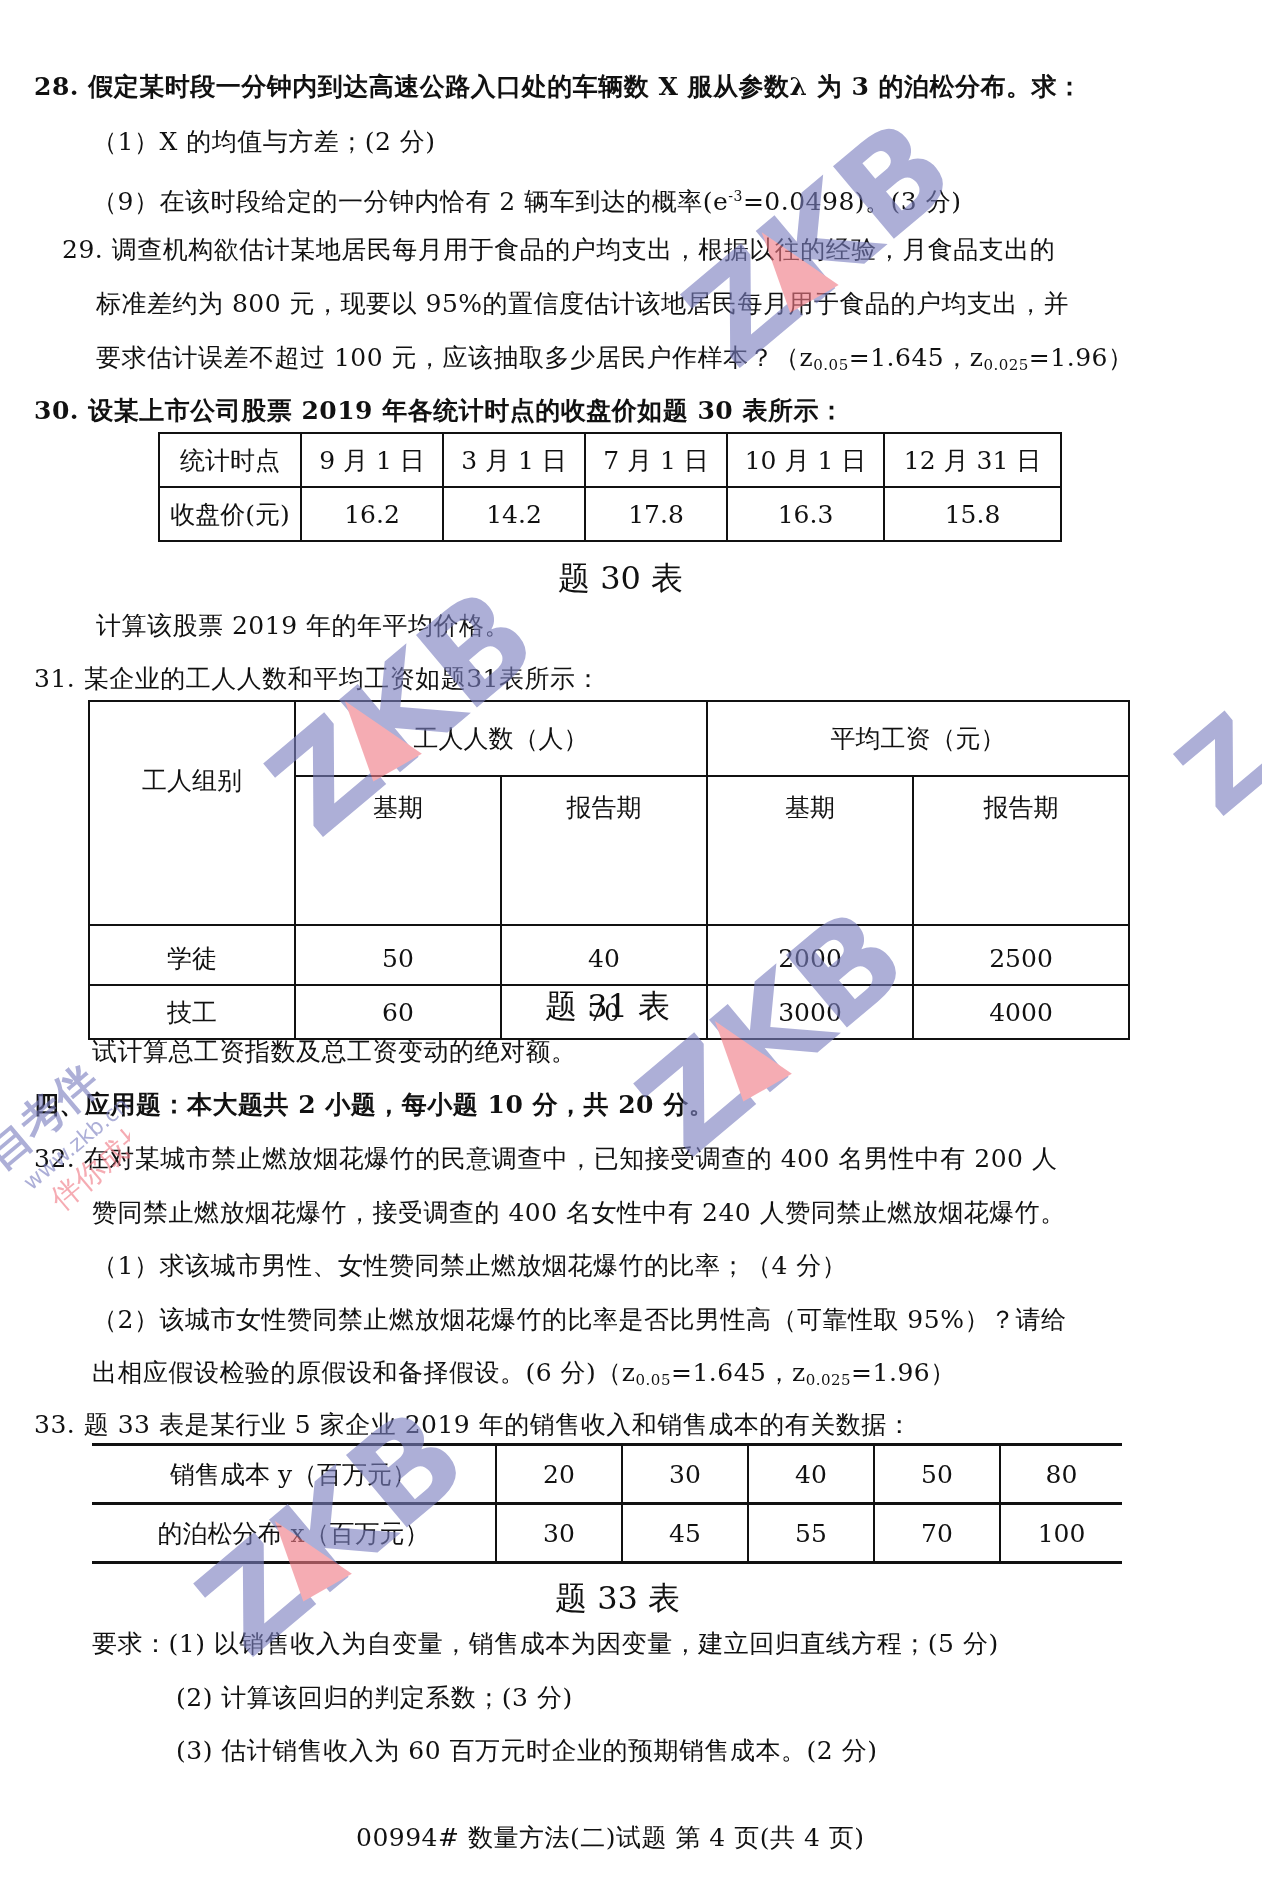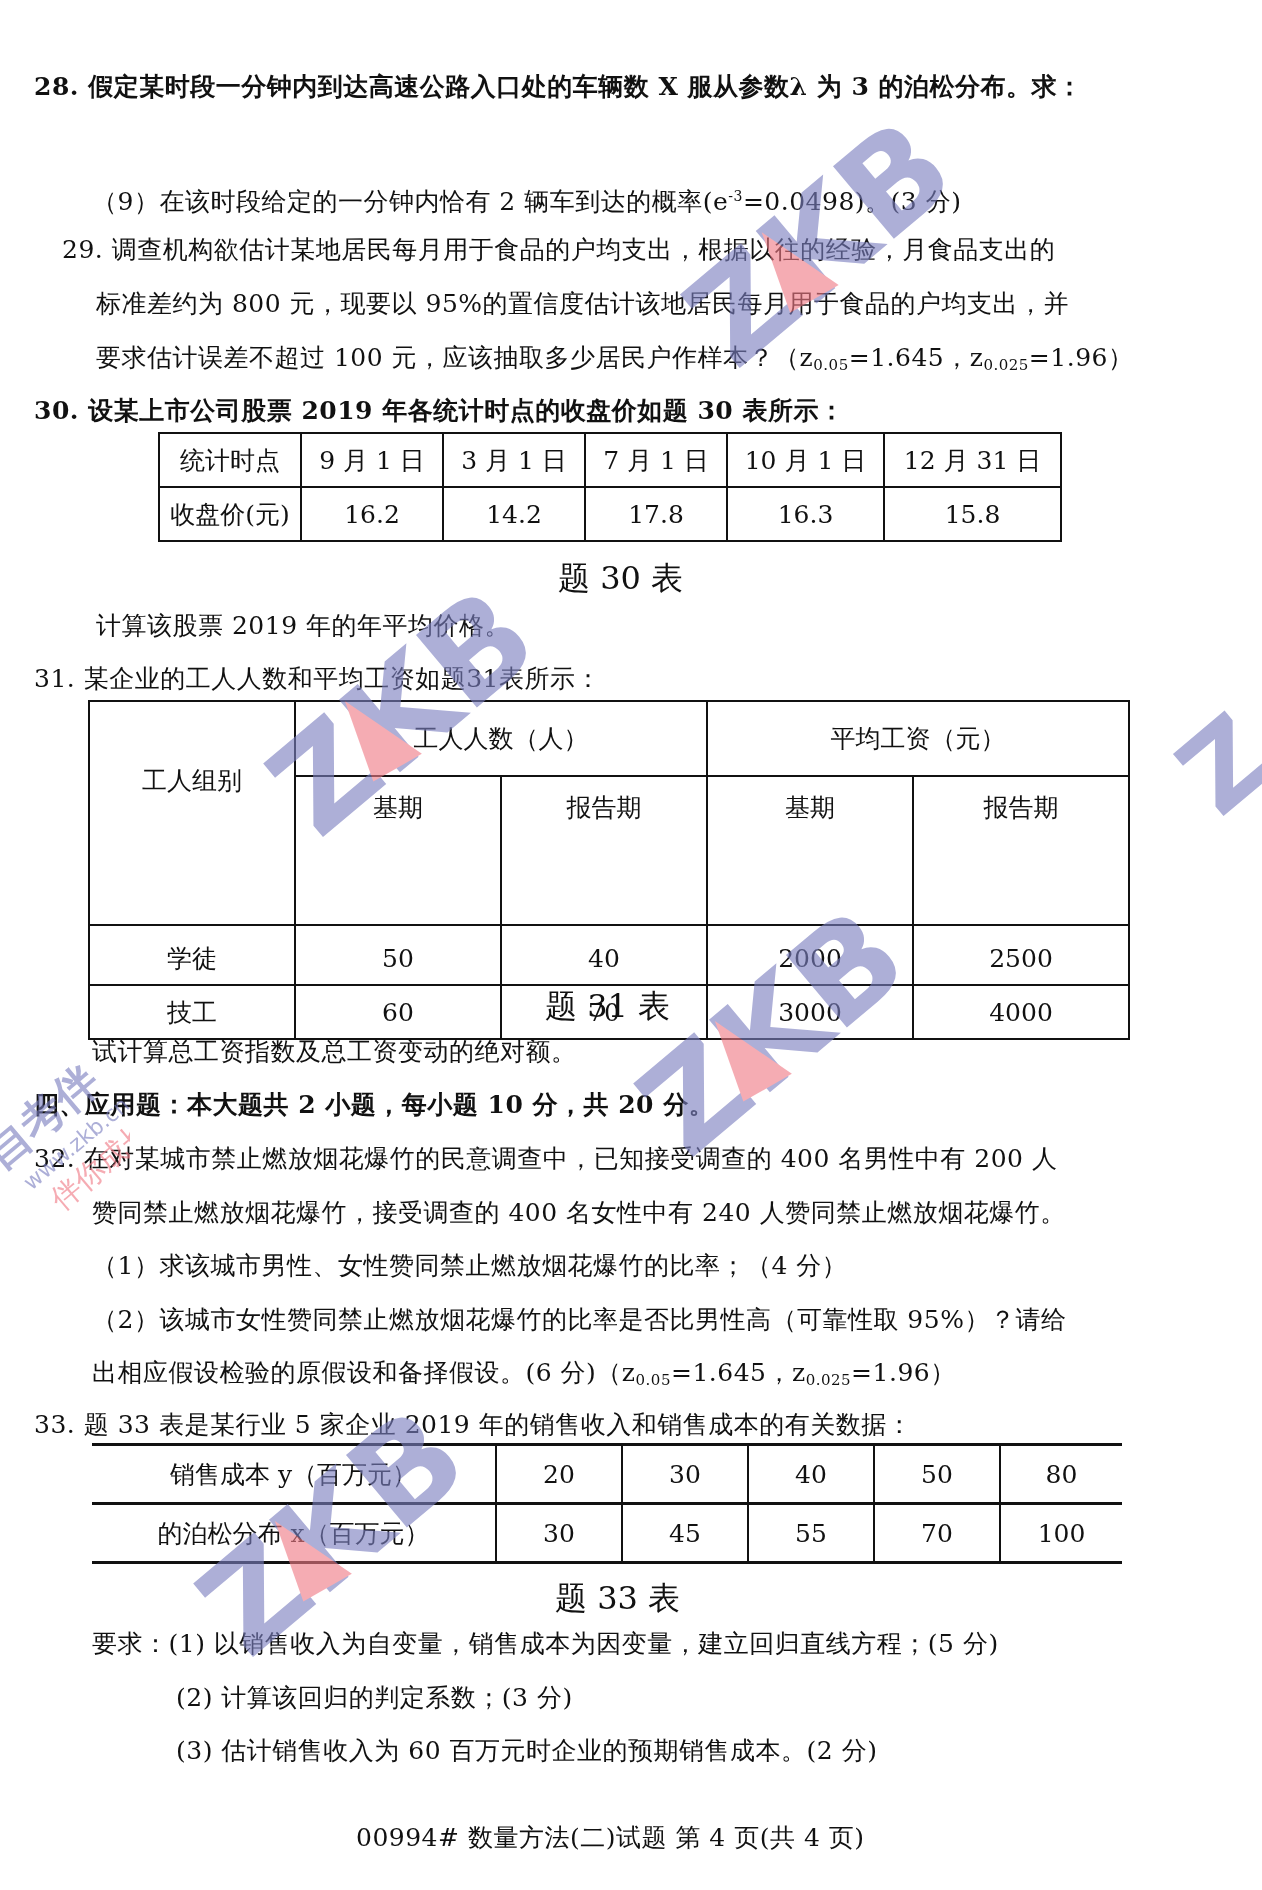--- a/index.html
+++ b/index.html
@@ -30,20 +30,21 @@
     .caption { position: absolute; font-size: 32px; }
     
     .wm { position: absolute; pointer-events: none; opacity: 0.62; }
   </style>
 </head>
 <body>
 
 <div class="page">
 
   <div class="line" style="left:34px; top:72px;font-weight:bold;">28. 假定某时段一分钟内到达高速公路入口处的车辆数 X 服从参数λ 为 3 的泊松分布。求：</div>
+  <div class="line" style="left:92px; top:127px;">（1）X 的均值与方差；(2 分)</div>
   <div class="line" style="left:92px; top:181px;"><span>（9）在该时段给定的一分钟内恰有 2 辆车到达的概率(e</span><sup>-3</sup><span>=0.0498)。(3 分)</span></div>
 
   <div class="line" style="left:34px; top:235px;margin-left:28px;">29. 调查机构欲估计某地居民每月用于食品的户均支出，根据以往的经验，月食品支出的</div>
   <div class="line" style="left:96px; top:289px;">标准差约为 800 元，现要以 95%的置信度估计该地居民每月用于食品的户均支出，并</div>
   <div class="line" style="left:96px; top:343px;"><span>要求估计误差不超过 100 元，应该抽取多少居民户作样本？（z</span><sub>0.05</sub><span>=1.645，z</span><sub>0.025</sub><span>=1.96）</span></div>
 
   <div class="line" style="left:34px; top:396px;font-weight:bold;">30. 设某上市公司股票 2019 年各统计时点的收盘价如题 30 表所示：</div>
   <table id="t30">
     <tbody>
         <tr>

